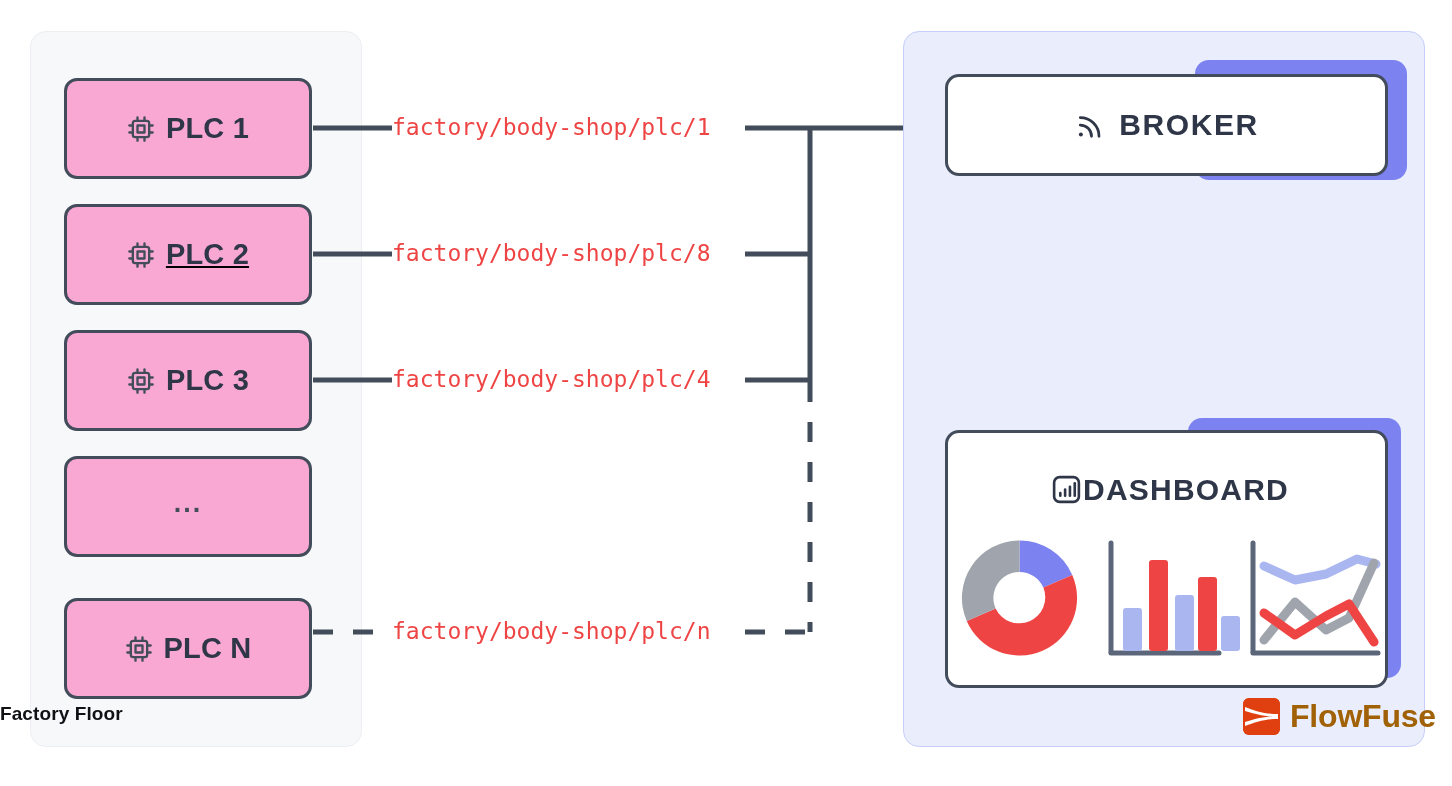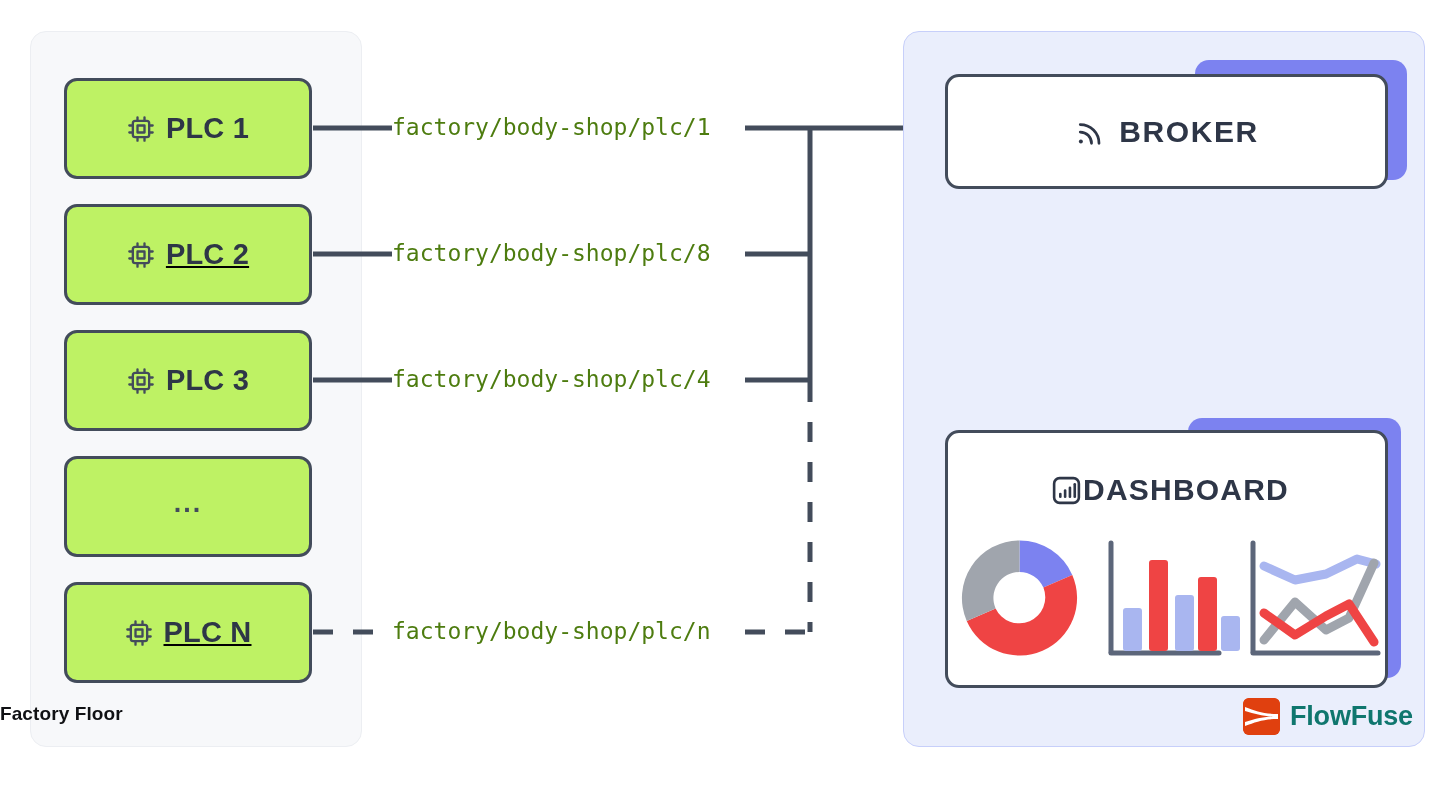--- a/index.html
+++ b/index.html
@@ -8,57 +8,57 @@
 
   .stage{position:absolute;inset:0;width:1452px;height:786px;}
 
   
   .factory-panel{position:absolute;left:30px;top:31px;width:332px;height:716px;
       background:#f7f8fa;border:1px solid #eceef2;border-radius:16px;box-sizing:border-box;}
   .factory-label{position:absolute;left:0;top:703px;width:340px;
       font-size:19px;font-weight:bold;color:#101114;letter-spacing:.1px;}
 
   
-  .plc{position:absolute;left:64px;width:248px;height:101px;background:#bef264;
+  .plc{position:absolute;left:64px;width:248px;height:101px;background:#f9a8d4;
        border:3px solid #434c5b;border-radius:13px;box-sizing:border-box;
        display:flex;align-items:center;justify-content:center;gap:11px;}
   .plc .lbl{font-size:29px;font-weight:bold;color:#2e3647;letter-spacing:.2px;}
   .plc .dots{font-size:27px;font-weight:bold;color:#434c5b;letter-spacing:2px;
        line-height:1;transform:translateY(-3px);}
 
   
   .right-panel{position:absolute;left:903px;top:31px;width:522px;height:716px;
       background:#eaeefc;border:1px solid #c7cffa;border-radius:16px;box-sizing:border-box;}
 
   
   .shadow{position:absolute;background:#7c82f0;border-radius:14px;}
   .card{position:absolute;background:#ffffff;border:3px solid #434c5b;
         border-radius:14px;box-sizing:border-box;}
 
   .broker-shadow{left:1195px;top:60px;width:212px;height:120px;}
-  .broker-card{left:945px;top:74px;width:443px;height:115px;
+  .broker-card{left:945px;top:74px;width:443px;height:102px;
         display:flex;align-items:center;justify-content:center;gap:15px;}
   .broker-card .lbl{font-size:30px;font-weight:bold;color:#2e3647;letter-spacing:1.6px;}
 
   .dash-shadow{left:1188px;top:418px;width:213px;height:260px;}
   .dash-card{left:945px;top:430px;width:443px;height:258px;}
   .dash-head{position:absolute;left:0;top:40px;width:443px;
-        display:flex;align-items:flex-end;justify-content:center;}
+        display:flex;align-items:flex-start;justify-content:center;}
   .dash-head .lbl{font-size:30px;font-weight:bold;color:#2e3647;letter-spacing:1.2px;}
   .dash-charts{position:absolute;left:0;top:93px;width:443px;height:135px;
         display:flex;align-items:flex-end;justify-content:center;gap:24px;}
 
   
-  .topic{position:absolute;color:#4d7c0f;font-size:23px;
+  .topic{position:absolute;color:#ef4444;font-size:23px;
       font-family:"DejaVu Sans Mono","Liberation Mono",monospace;white-space:nowrap;}
 
   
   .ff{position:absolute;left:1243px;top:698px;display:flex;align-items:center;gap:10px;}
   .ff-mark{width:37px;height:37px;border-radius:6px;background:#e0400f;position:relative;overflow:hidden;}
-  .ff-name{font-size:27px;font-weight:bold;color:#0f766e;letter-spacing:-.2px;}
+  .ff-name{font-size:32px;font-weight:bold;color:#a16207;letter-spacing:-.2px;}
 
   svg{display:block;overflow:visible;}
 </style>
 </head>
 <body>
 
 <div class="stage">
 
   <div class="factory-panel"></div>
 
@@ -92,21 +92,21 @@
         <path d="M9 2v3M15 2v3M9 19v3M15 19v3M2 9h3M2 15h3M19 9h3M19 15h3"></path>
       </svg>
     </span>
     <span class="lbl">PLC 3</span>
   </div>
 
   <div class="plc" style="top:456px;">
     <span class="dots">...</span>
   </div>
 
-  <div class="plc" style="top:582px;text-decoration:underline;">
+  <div class="plc" style="top:598px;">
     <span>
       <svg width="28" height="28" viewBox="0 0 24 24" fill="none" stroke="#434c5b" stroke-width="2" stroke-linecap="round" stroke-linejoin="round">
         <rect x="5" y="5" width="14" height="14" rx="2"></rect>
         <rect x="9" y="9" width="6" height="6"></rect>
         <path d="M9 2v3M15 2v3M9 19v3M15 19v3M2 9h3M2 15h3M19 9h3M19 15h3"></path>
       </svg>
     </span>
     <span class="lbl">PLC N</span>
   </div>
 

